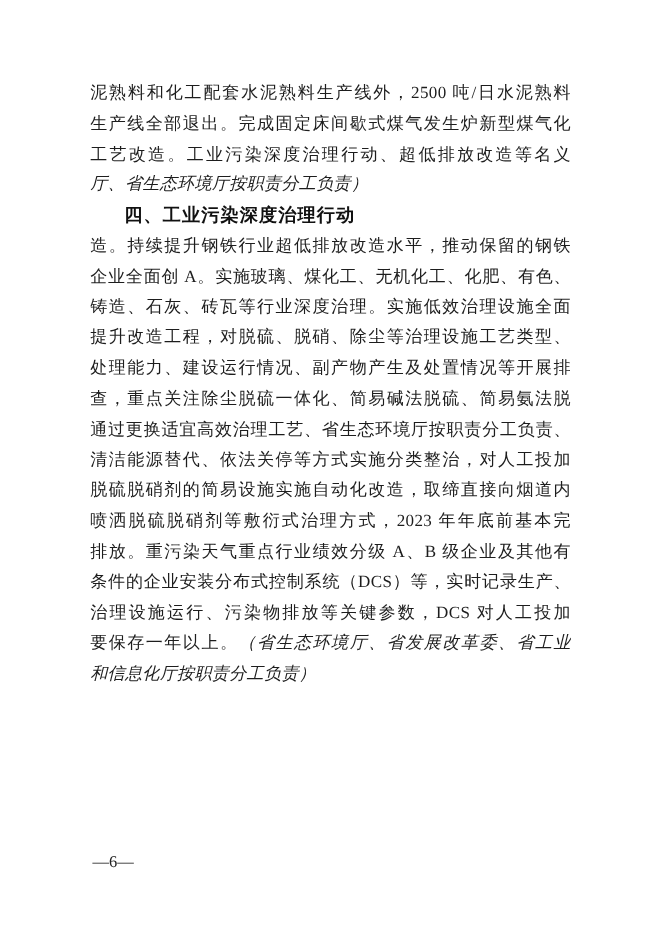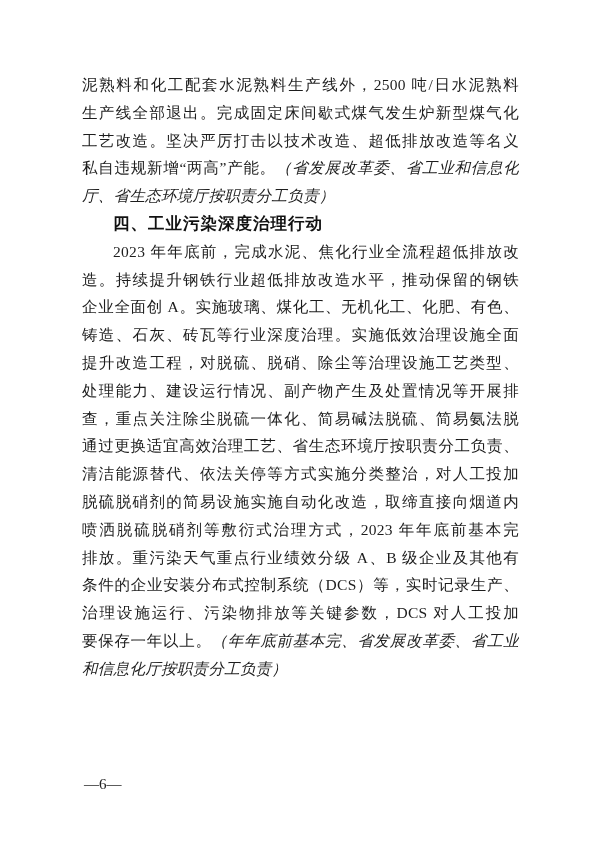--- a/index.html
+++ b/index.html
@@ -59,35 +59,33 @@
     letter-spacing: 0;
   }
 </style>
 </head>
 <body>
 
 <div class="page">
   <div class="text-block">
       <div class="line justify"><span>泥熟料和化工配套水泥熟料生产线外，2500 吨/日水泥熟料</span></div>
       <div class="line justify"><span>生产线全部退出。完成固定床间歇式煤气发生炉新型煤气化</span></div>
-      <div class="line justify"><span>工艺改造。坚决严厉打击以技术改造、超低排放改造等名义</span></div>
-      <div class="line justify"><span>私自违规新增“两高”产能。</span><span class="kai">（省发展改革委、省工业和信息化</span></div>
+      <div class="line justify"><span>工艺改造。工业污染深度治理行动、超低排放改造等名义</span></div>
       <div class="line"><span class="kai">厅、省生态环境厅按职责分工负责）</span></div>
       <div class="line heading">四、工业污染深度治理行动</div>
-      <div class="line justify indent"><span>2023 年年底前，完成水泥、焦化行业全流程超低排放改</span></div>
       <div class="line justify"><span>造。持续提升钢铁行业超低排放改造水平，推动保留的钢铁</span></div>
       <div class="line justify"><span>企业全面创 A。实施玻璃、煤化工、无机化工、化肥、有色、</span></div>
       <div class="line justify"><span>铸造、石灰、砖瓦等行业深度治理。实施低效治理设施全面</span></div>
       <div class="line justify"><span>提升改造工程，对脱硫、脱硝、除尘等治理设施工艺类型、</span></div>
       <div class="line justify"><span>处理能力、建设运行情况、副产物产生及处置情况等开展排</span></div>
       <div class="line justify"><span>查，重点关注除尘脱硫一体化、简易碱法脱硫、简易氨法脱</span></div>
       <div class="line justify"><span>通过更换适宜高效治理工艺、省生态环境厅按职责分工负责、</span></div>
       <div class="line justify"><span>清洁能源替代、依法关停等方式实施分类整治，对人工投加</span></div>
       <div class="line justify"><span>脱硫脱硝剂的简易设施实施自动化改造，取缔直接向烟道内</span></div>
       <div class="line justify"><span>喷洒脱硫脱硝剂等敷衍式治理方式，2023 年年底前基本完</span></div>
       <div class="line justify"><span>排放。重污染天气重点行业绩效分级 A、B 级企业及其他有</span></div>
       <div class="line justify"><span>条件的企业安装分布式控制系统（DCS）等，实时记录生产、</span></div>
       <div class="line justify"><span>治理设施运行、污染物排放等关键参数，DCS 对人工投加</span></div>
-      <div class="line justify"><span>要保存一年以上。</span><span class="kai">（年年底前基本完、省发展改革委、省工业</span></div>
+      <div class="line justify"><span>要保存一年以上。</span><span class="kai">（省生态环境厅、省发展改革委、省工业</span></div>
       <div class="line"><span class="kai">和信息化厅按职责分工负责）</span></div>
     </div>
   <div class="page-number">—6—</div>
 </div>
 
 </body></html>

